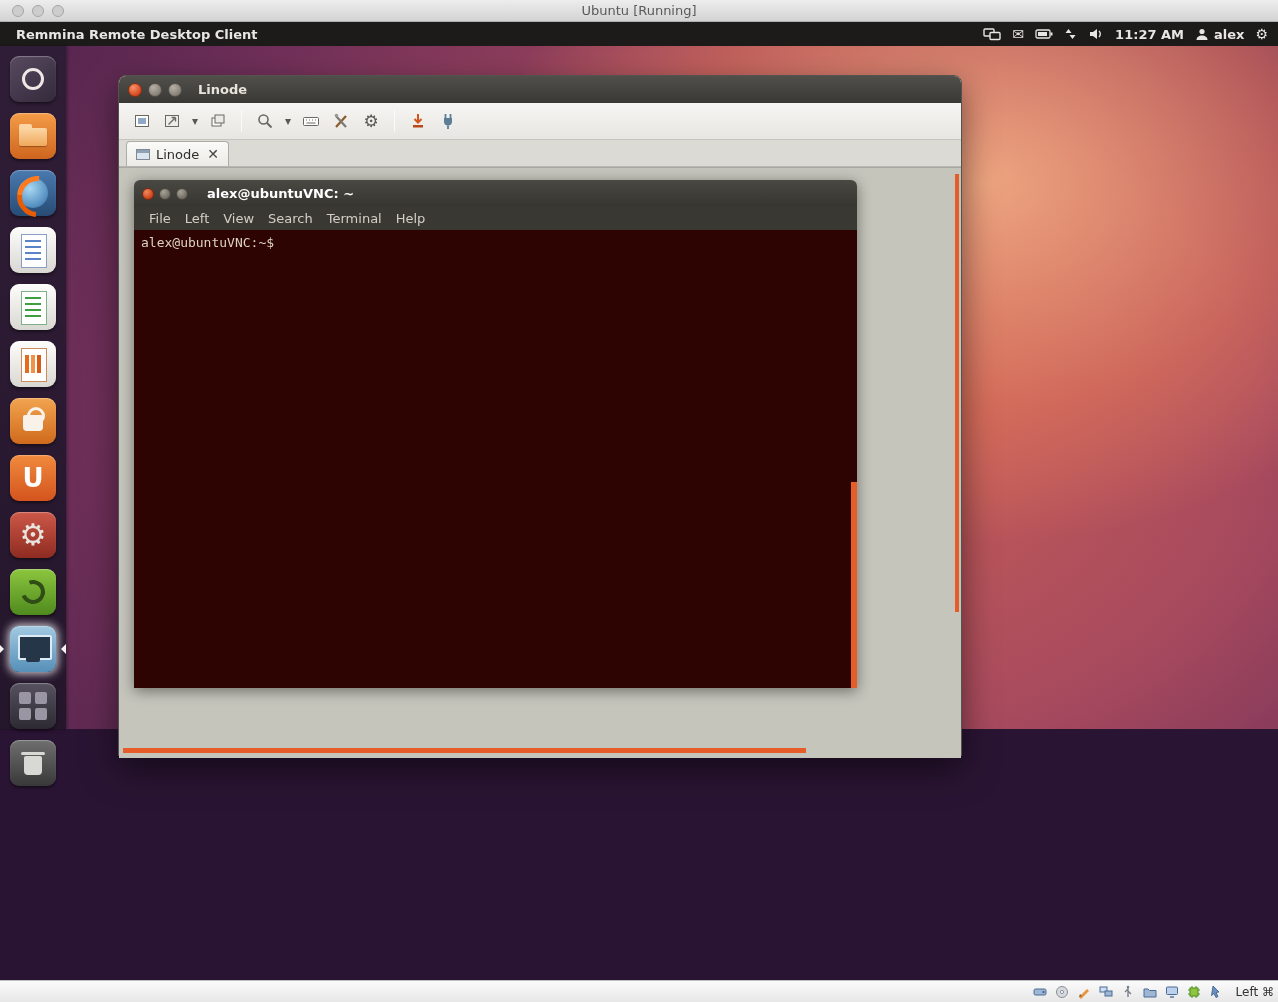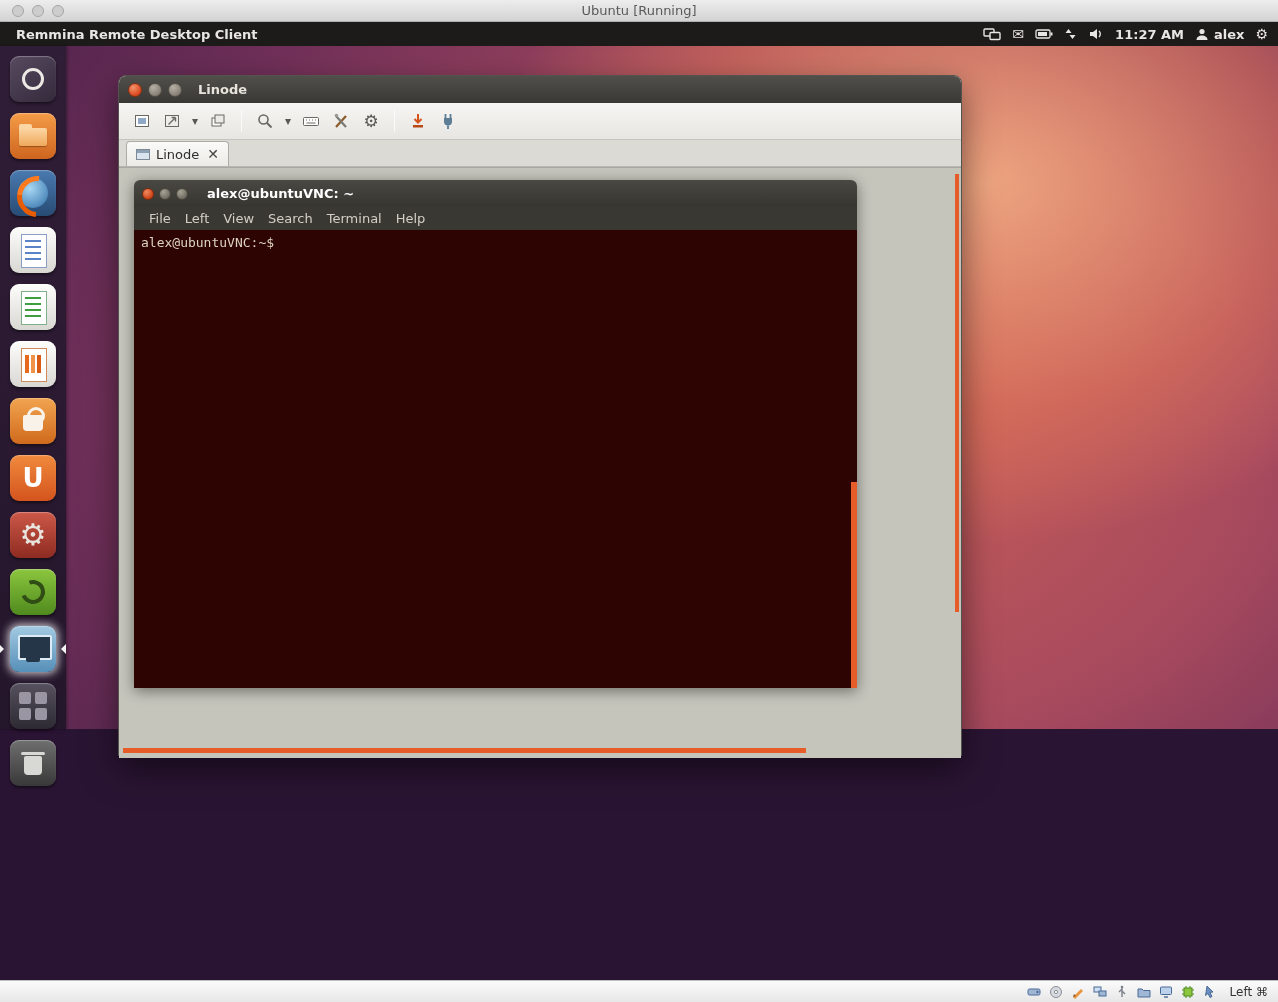--- a/index.html
+++ b/index.html
@@ -101,21 +101,21 @@
 .twbtn{width:12px;height:12px;border-radius:50%}
 .twbtn.close{background:radial-gradient(circle at 35% 30%,#f08a5e,#cf4319 70%);border:1px solid #7e2a0e}
 .twbtn.min,.twbtn.max{background:radial-gradient(circle at 35% 30%,#a8a296,#6e6a5f 75%);border:1px solid #4a463e}
 .term-title{margin-left:14px;color:#fff;font-weight:bold;font-size:13px}
 .term-menubar{height:23px;background:#3a3833;display:flex;align-items:center;padding-left:8px;color:#d3cfc7;font-size:13px}
 .menu-item{padding:0 7px}
 .term-screen{height:458px;background:#2e0403;padding:5px 7px;font-family:"DejaVu Sans Mono","Liberation Mono",monospace;font-size:13px;color:#ddd3c0;position:relative}
 .term-scroll{position:absolute;right:0;bottom:0;width:6px;height:206px;background:#e75d2a}
 
 
-.vbox-bar{position:absolute;left:0;right:0;bottom:0;height:22px;background:linear-gradient(#fbfbfb,#e7e7e7);border-top:1px solid #c0c0c0;display:flex;align-items:center;justify-content:flex-end;gap:7px;padding-right:10px}
+.vbox-bar{position:absolute;left:0;right:0;bottom:0;height:22px;background:linear-gradient(#fbfbfb,#e7e7e7);border-top:1px solid #c0c0c0;display:flex;align-items:center;justify-content:flex-end;gap:7px;padding-right:4px}
 .vb{width:15px;height:15px;display:flex;align-items:center;justify-content:center}
 .vb svg{display:block}
 .host-key{font-size:12px;color:#333;margin-left:5px;white-space:nowrap}
 </style>
 </head>
 <body>
 
 <div class="vm-titlebar">
   <div class="traffic">
     <span class="tl"></span>

